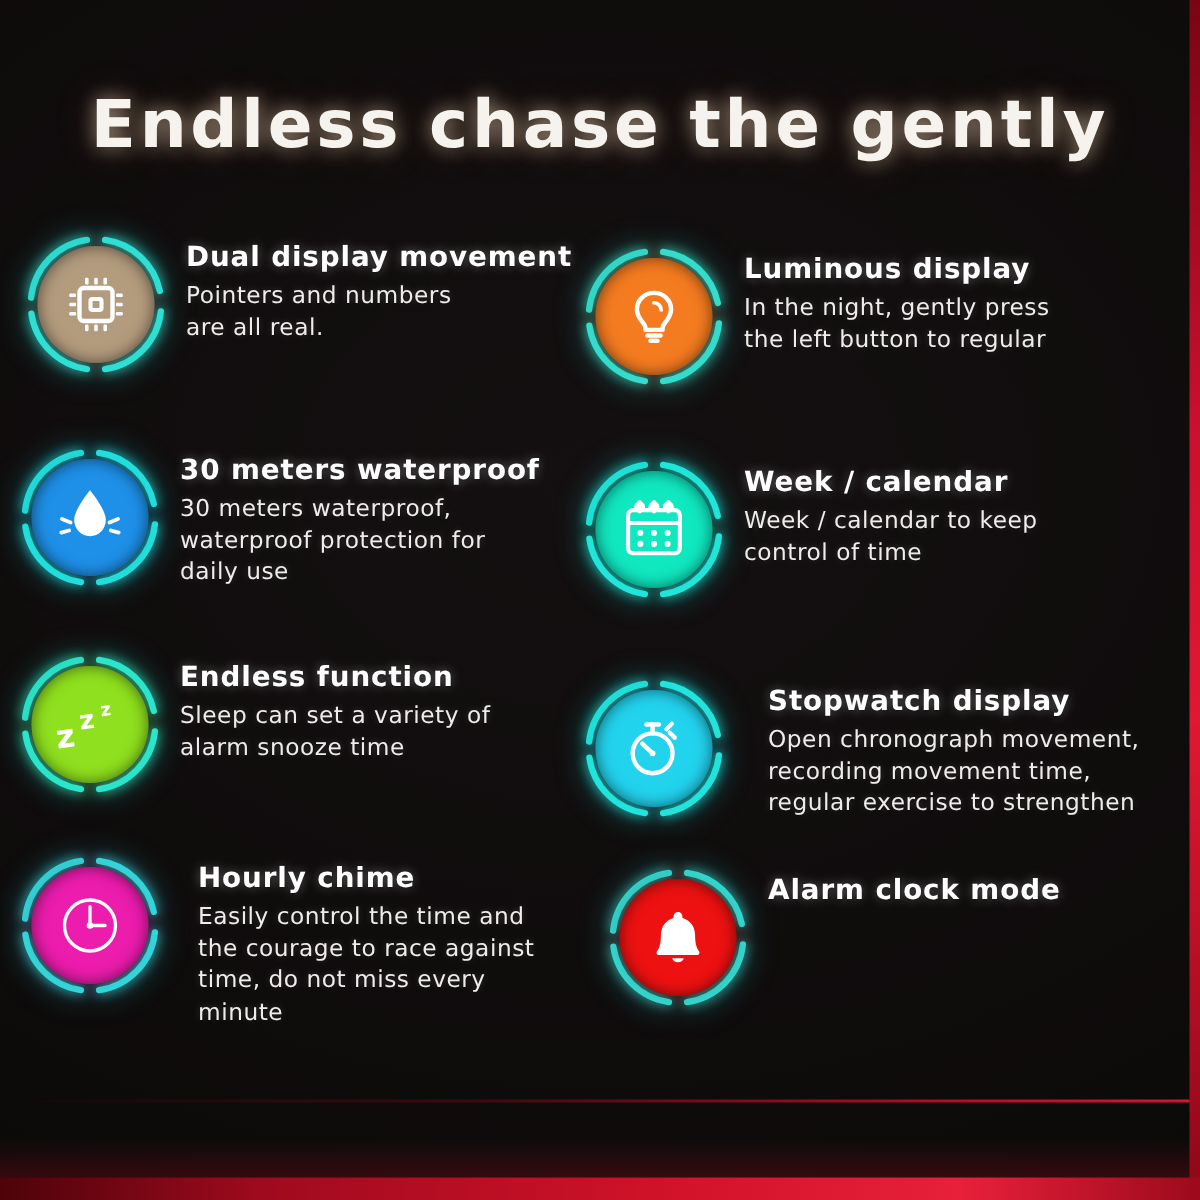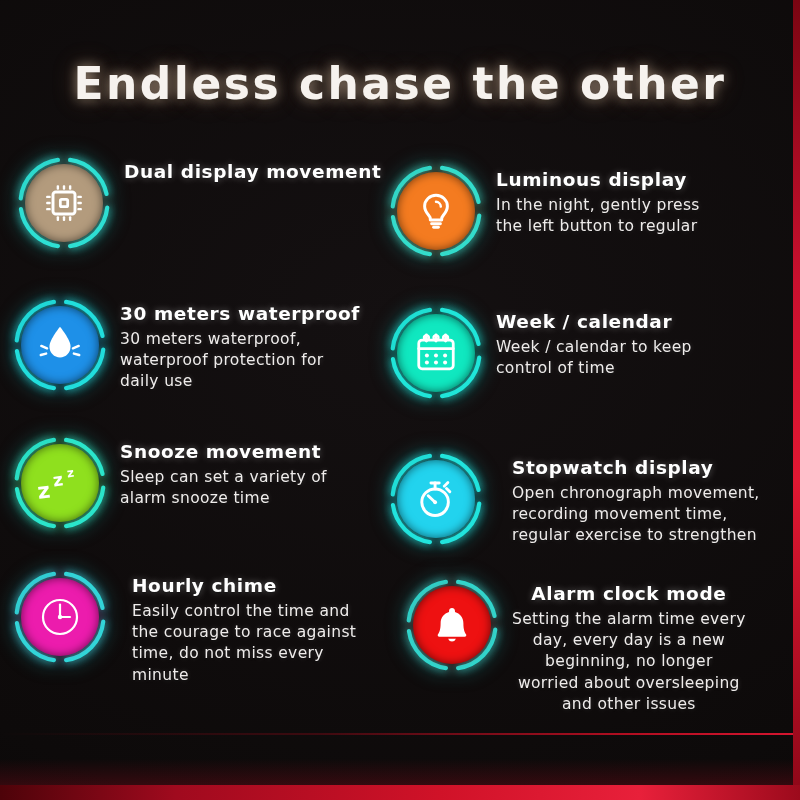--- a/index.html
+++ b/index.html
@@ -79,21 +79,21 @@
     line-height:1.36;
     text-shadow:0 0 5px rgba(255,255,255,.22),0 1px 2px rgba(0,0,0,.9);
     white-space:pre-line;
   }
 </style>
 </head>
 <body>
 
 <div id="stage">
 
-  <div class="title">Endless chase the other</div>
+  <div class="title">Endless chase the gently</div>
 
   <div class="grid">
     <div class="col col-left" id="col-left">
         <div class="item" style="top: 0px; left: 4px;">
           <div class="icon-wrap">
             <div class="ring">
               <svg width="96" height="96" viewBox="0 0 96 96">
     <g fill="none" stroke="#22e6dc" stroke-width="4.2" stroke-linecap="round">
       <path d="M 54.05 4.92 A 43.5 43.5 0 0 1 90.55 38.96"></path>
       <path d="M 91.26 52.55 A 43.5 43.5 0 0 1 54.05 91.08"></path>
@@ -121,20 +121,22 @@
                   <rect x="4.5" y="29.4" width="5" height="2.6" rx="1"></rect>
           <rect x="38.5" y="16" width="5" height="2.6" rx="1"></rect>
                   <rect x="38.5" y="22.7" width="5" height="2.6" rx="1"></rect>
                   <rect x="38.5" y="29.4" width="5" height="2.6" rx="1"></rect>
         </g>
               </svg>
             </div>
           </div>
           <div class="texts">
             <div class="f-title">Dual display movement</div>
+            <div class="f-desc">Pointers and numbers
+are all real.</div>
           </div>
         </div>
         <div class="item" style="top: 142px; left: 0px;">
           <div class="icon-wrap">
             <div class="ring">
               <svg width="96" height="96" viewBox="0 0 96 96">
     <g fill="none" stroke="#22e6dc" stroke-width="4.2" stroke-linecap="round">
       <path d="M 54.05 4.92 A 43.5 43.5 0 0 1 90.55 38.96"></path>
       <path d="M 91.26 52.55 A 43.5 43.5 0 0 1 54.05 91.08"></path>
       <path d="M 41.95 91.08 A 43.5 43.5 0 0 1 4.92 54.05"></path>
@@ -183,21 +185,21 @@
               <svg width="52" height="42" viewBox="0 0 60 48">
         <g fill="#ffffff" font-family="DejaVu Sans, sans-serif" font-weight="700">
           <text x="4" y="41" font-size="25" transform="rotate(-8 16 34)">z</text>
           <text x="22" y="27" font-size="20" transform="rotate(-8 30 22)">z</text>
           <text x="38" y="17" font-size="14" transform="rotate(-8 43 13)">z</text>
         </g>
               </svg>
             </div>
           </div>
           <div class="texts">
-            <div class="f-title">Snooze movement</div>
+            <div class="f-title">Endless function</div>
             <div class="f-desc">Sleep can set a variety of
 alarm snooze time</div>
           </div>
         </div>
         <div class="item" style="top: 414px; left: 0px; gap: 12px;">
           <div class="icon-wrap">
             <div class="ring">
               <svg width="96" height="96" viewBox="0 0 96 96">
     <g fill="none" stroke="#22e6dc" stroke-width="4.2" stroke-linecap="round">
       <path d="M 54.05 4.92 A 43.5 43.5 0 0 1 90.55 38.96"></path>
@@ -362,25 +364,20 @@
             </div>
             <div class="disc" style="background: rgb(238, 17, 17); box-shadow: rgba(238, 17, 17, 0.333) 0px 0px 18px, rgba(0, 0, 0, 0.55) 0px 0px 10px inset;">
               <svg width="42" height="42" viewBox="0 0 48 48">
         <path fill="#ffffff" d="M24 4.5c-1.9 0-3.4 1.5-3.4 3.4v1.2c-5.6 1.5-9.6 6.6-9.6 12.6 0 7.2-1.3 10.5-3 12.8-.9 1.2 0 2.9 1.5 2.9h29c1.5 0 2.4-1.7 1.5-2.9-1.7-2.3-3-5.6-3-12.8 0-6-4-11.1-9.6-12.6V7.9c0-1.9-1.5-3.4-3.4-3.4z"></path>
         <path fill="#ffffff" d="M19.5 39.8a4.8 4.8 0 0 0 9 0z"></path>
               </svg>
             </div>
           </div>
           <div class="texts">
             <div class="f-title">Alarm clock mode</div>
-            <div class="f-desc">Setting the alarm time every
-day, every day is a new
-beginning, no longer
-worried about oversleeping
-and other issues</div>
           </div>
         </div>
       </div>
   </div>
 
   <div class="edge-hairline"></div>
   <div class="edge-bottom-glow"></div>
   <div class="edge-right"></div>
   <div class="edge-bottom"></div>
 </div>

